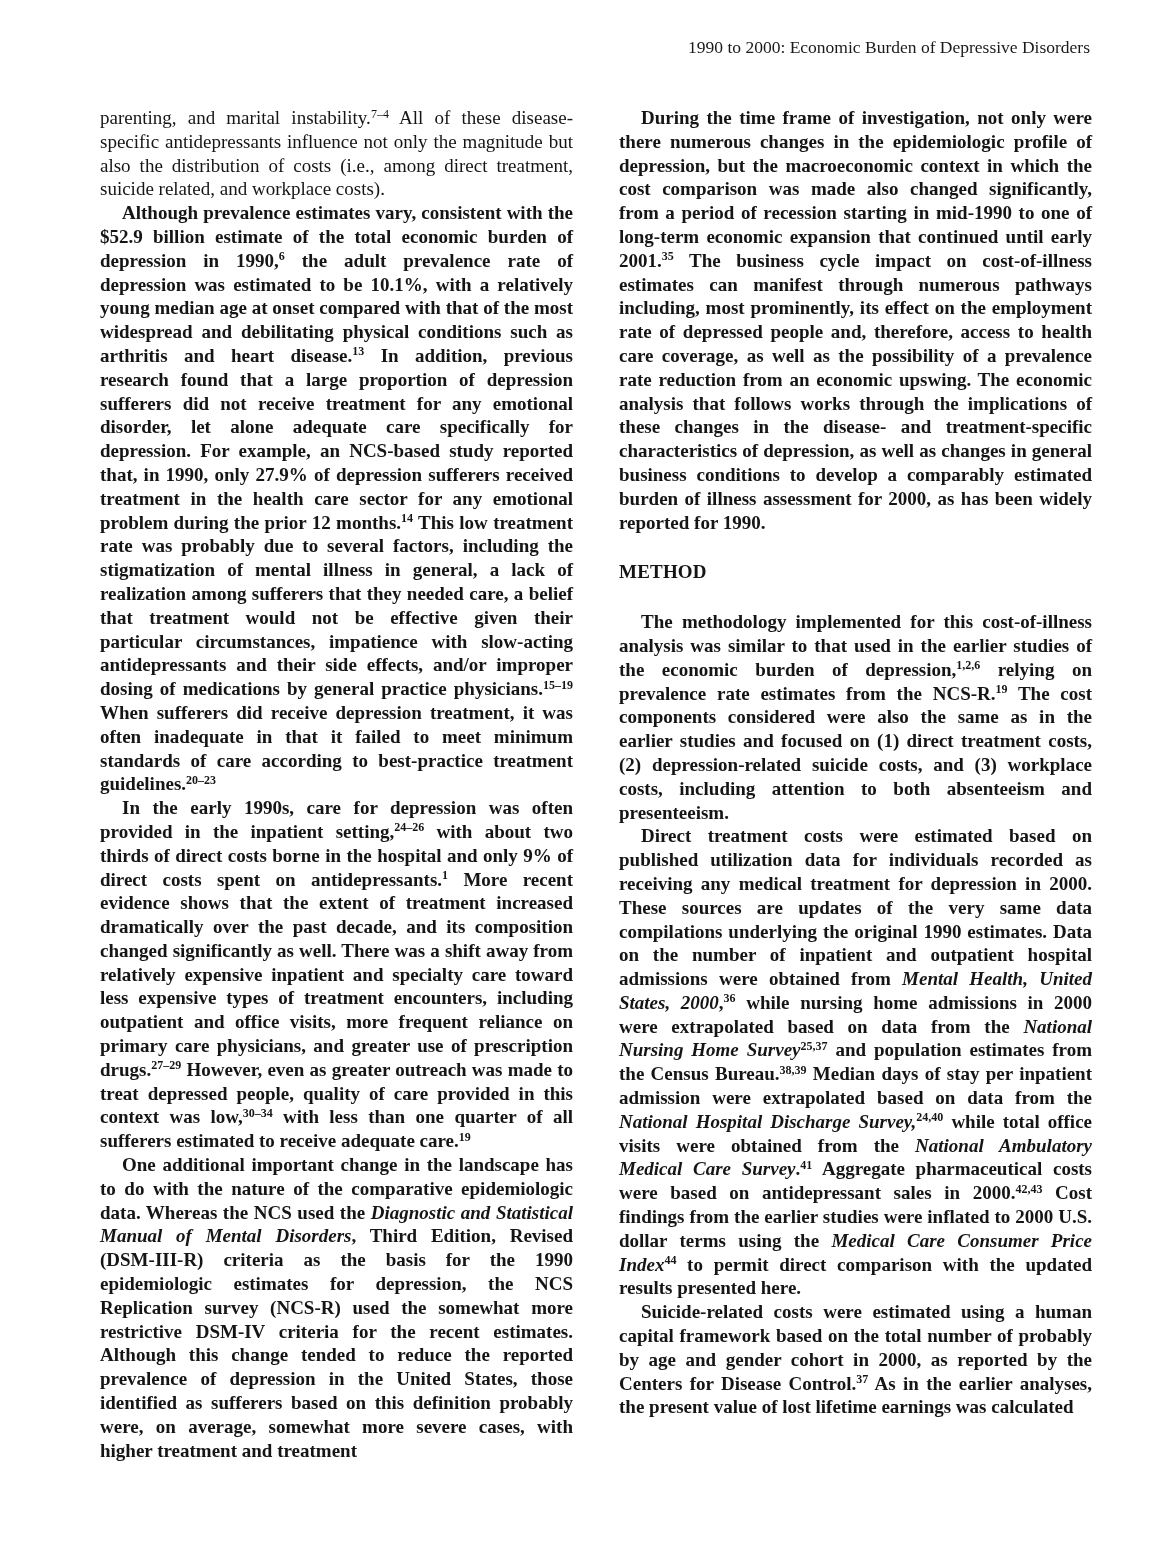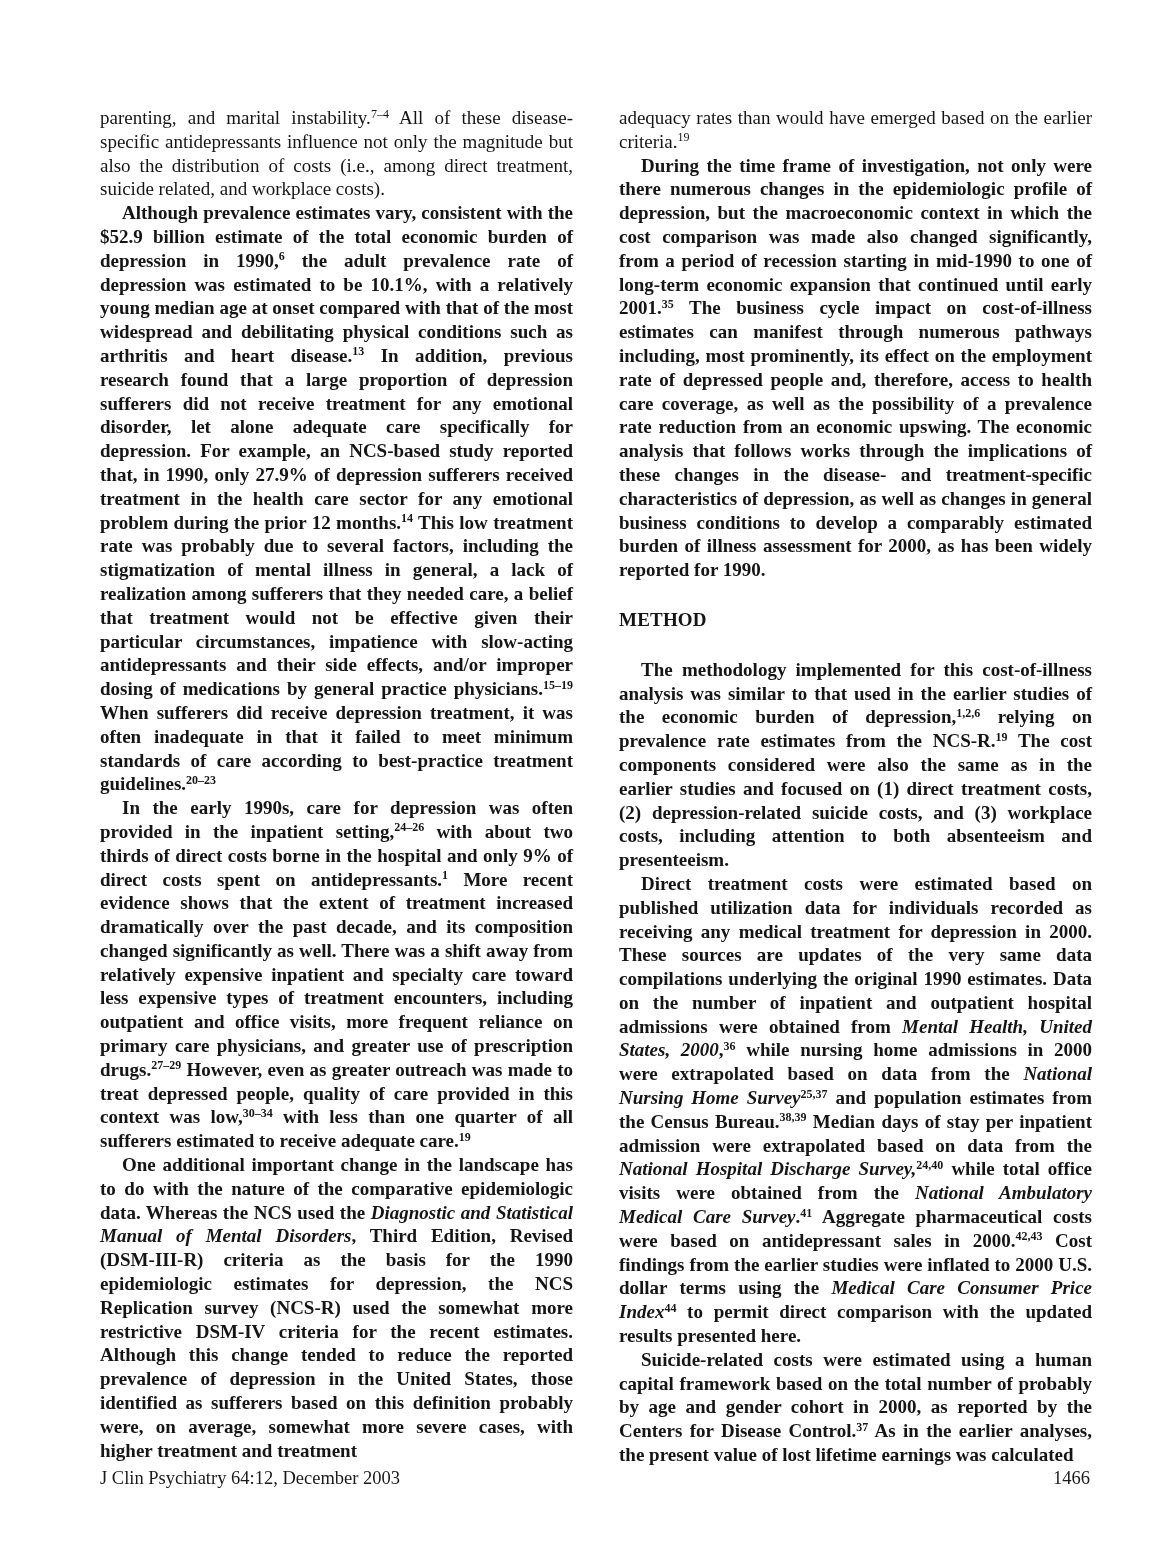--- a/index.html
+++ b/index.html
@@ -79,36 +79,32 @@
     justify-content: space-between;
     font-size: 18.5px;
     color: #1a1a1a;
   }
 </style>
 </head>
 <body>
 
 <div class="page">
 
+  <div class="running-head">1990 to 2000: Economic Burden of Depressive Disorders</div>
 
   <div class="columns">
     <div class="col">
         <p class="noindent"><span>parenting, and marital instability.</span><sup>7–4</sup><span> All of these disease-specific antidepressants influence not only the magnitude but also the distribution of costs (i.e., among direct treatment, suicide related, and workplace costs).</span></p>
         <p class="indent"><span>Although prevalence estimates vary, consistent with the $52.9 billion estimate of the total economic burden of depression in 1990,</span><sup>6</sup><span> the adult prevalence rate of depression was estimated to be 10.1%, with a relatively young median age at onset compared with that of the most widespread and debilitating physical conditions such as arthritis and heart disease.</span><sup>13</sup><span> In addition, previous research found that a large proportion of depression sufferers did not receive treatment for any emotional disorder, let alone adequate care specifically for depression. For example, an NCS-based study reported that, in 1990, only 27.9% of depression sufferers received treatment in the health care sector for any emotional problem during the prior 12 months.</span><sup>14</sup><span> This low treatment rate was probably due to several factors, including the stigmatization of mental illness in general, a lack of realization among sufferers that they needed care, a belief that treatment would not be effective given their particular circumstances, impatience with slow-acting antidepressants and their side effects, and/or improper dosing of medications by general practice physicians.</span><sup>15–19</sup><span> When sufferers did receive depression treatment, it was often inadequate in that it failed to meet minimum standards of care according to best-practice treatment guidelines.</span><sup>20–23</sup></p>
         <p class="indent"><span>In the early 1990s, care for depression was often provided in the inpatient setting,</span><sup>24–26</sup><span> with about two thirds of direct costs borne in the hospital and only 9% of direct costs spent on antidepressants.</span><sup>1</sup><span> More recent evidence shows that the extent of treatment increased dramatically over the past decade, and its composition changed significantly as well. There was a shift away from relatively expensive inpatient and specialty care toward less expensive types of treatment encounters, including outpatient and office visits, more frequent reliance on primary care physicians, and greater use of prescription drugs.</span><sup>27–29</sup><span> However, even as greater outreach was made to treat depressed people, quality of care provided in this context was low,</span><sup>30–34</sup><span> with less than one quarter of all sufferers estimated to receive adequate care.</span><sup>19</sup></p>
         <p class="indent"><span>One additional important change in the landscape has to do with the nature of the comparative epidemiologic data. Whereas the NCS used the </span><i>Diagnostic and Statistical Manual of Mental Disorders</i><span>, Third Edition, Revised (DSM-III-R) criteria as the basis for the 1990 epidemiologic estimates for depression, the NCS Replication survey (NCS-R) used the somewhat more restrictive DSM-IV criteria for the recent estimates. Although this change tended to reduce the reported prevalence of depression in the United States, those identified as sufferers based on this definition probably were, on average, somewhat more severe cases, with higher treatment and treatment</span></p>
       </div>
     <div class="col">
-        <p class="noindent"><span>adequacy rates than would have emerged based on the earlier criteria.</span><sup>19</sup></p>
         <p class="indent"><span>During the time frame of investigation, not only were there numerous changes in the epidemiologic profile of depression, but the macroeconomic context in which the cost comparison was made also changed significantly, from a period of recession starting in mid-1990 to one of long-term economic expansion that continued until early 2001.</span><sup>35</sup><span> The business cycle impact on cost-of-illness estimates can manifest through numerous pathways including, most prominently, its effect on the employment rate of depressed people and, therefore, access to health care coverage, as well as the possibility of a prevalence rate reduction from an economic upswing. The economic analysis that follows works through the implications of these changes in the disease- and treatment-specific characteristics of depression, as well as changes in general business conditions to develop a comparably estimated burden of illness assessment for 2000, as has been widely reported for 1990.</span></p>
         <h2 class="section-heading">METHOD</h2>
         <p class="indent"><span>The methodology implemented for this cost-of-illness analysis was similar to that used in the earlier studies of the economic burden of depression,</span><sup>1,2,6</sup><span> relying on prevalence rate estimates from the NCS-R.</span><sup>19</sup><span> The cost components considered were also the same as in the earlier studies and focused on (1) direct treatment costs, (2) depression-related suicide costs, and (3) workplace costs, including attention to both absenteeism and presenteeism.</span></p>
         <p class="indent"><span>Direct treatment costs were estimated based on published utilization data for individuals recorded as receiving any medical treatment for depression in 2000. These sources are updates of the very same data compilations underlying the original 1990 estimates. Data on the number of inpatient and outpatient hospital admissions were obtained from </span><i>Mental Health, United States, 2000</i><span>,</span><sup>36</sup><span> while nursing home admissions in 2000 were extrapolated based on data from the </span><i>National Nursing Home Survey</i><sup>25,37</sup><span> and population estimates from the Census Bureau.</span><sup>38,39</sup><span> Median days of stay per inpatient admission were extrapolated based on data from the </span><i>National Hospital Discharge Survey,</i><sup>24,40</sup><span> while total office visits were obtained from the </span><i>National Ambulatory Medical Care Survey</i><span>.</span><sup>41</sup><span> Aggregate pharmaceutical costs were based on antidepressant sales in 2000.</span><sup>42,43</sup><span> Cost findings from the earlier studies were inflated to 2000 U.S. dollar terms using the </span><i>Medical Care Consumer Price Index</i><sup>44</sup><span> to permit direct comparison with the updated results presented here.</span></p>
         <p class="indent"><span>Suicide-related costs were estimated using a human capital framework based on the total number of probably by age and gender cohort in 2000, as reported by the Centers for Disease Control.</span><sup>37</sup><span> As in the earlier analyses, the present value of lost lifetime earnings was calculated</span></p>
       </div>
   </div>
 
-  <div class="footer">
-    <span>J Clin Psychiatry 64:12, December 2003</span>
-    <span>1466</span>
-  </div>
 
 </div>
 
 </body></html>

